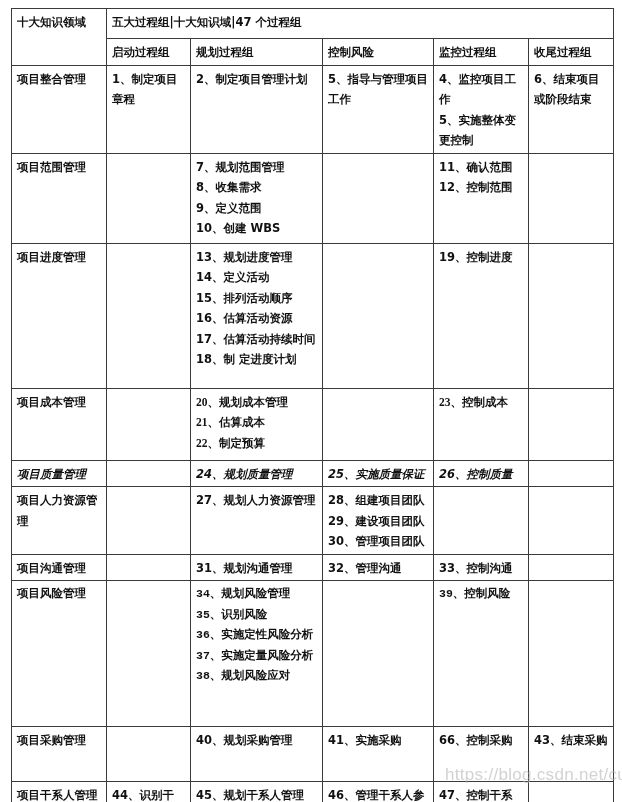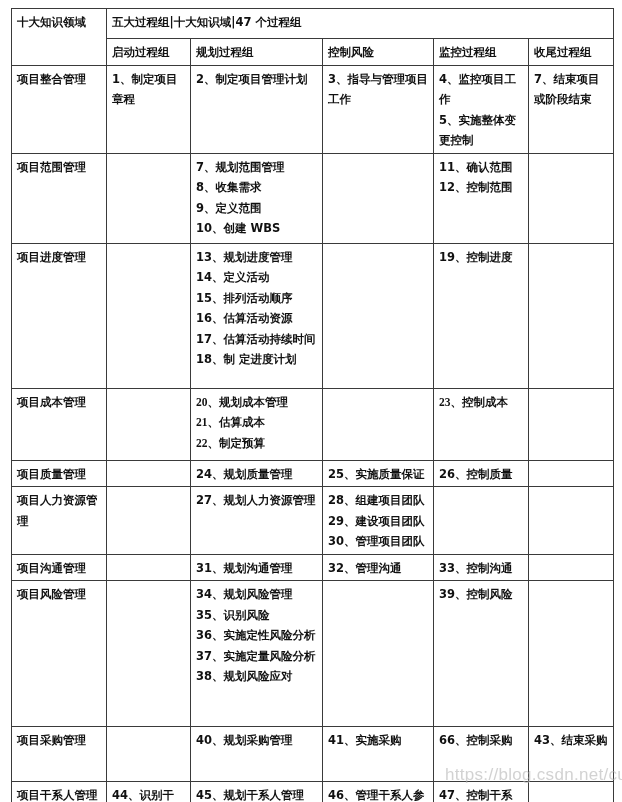--- a/index.html
+++ b/index.html
@@ -57,28 +57,28 @@
   <tbody id="table-body">
       <tr style="height: 83px; margin-left: 47px;">
         <td>项目整合管理</td>
         <td>
           <span class="line">1、制定项目章程</span>
         </td>
         <td>
           <span class="line">2、制定项目管理计划</span>
         </td>
         <td>
-          <span class="line">3、指导与管理项目工作</span>
+          <span class="line">5、指导与管理项目工作</span>
         </td>
         <td>
           <span class="line">4、监控项目工作</span>
           <span class="line">5、实施整体变更控制</span>
         </td>
         <td>
-          <span class="line">7、结束项目或阶段结束</span>
+          <span class="line">6、结束项目或阶段结束</span>
         </td>
       </tr>
       <tr style="height: 90px;">
         <td>项目范围管理</td>
         <td></td>
         <td>
           <span class="line">7、规划范围管理</span>
           <span class="line">8、收集需求</span>
           <span class="line">9、定义范围</span>
           <span class="line">10、创建 WBS</span>
@@ -114,21 +114,21 @@
           <span class="line">20、规划成本管理</span>
           <span class="line">21、估算成本</span>
           <span class="line">22、制定预算</span>
         </td>
         <td></td>
         <td>
           <span class="line">23、控制成本</span>
         </td>
         <td></td>
       </tr>
-      <tr style="height: 25px;">
+      <tr style="height: 25px; font-style: italic;">
         <td>项目质量管理</td>
         <td></td>
         <td>
           <span class="line">24、规划质量管理</span>
         </td>
         <td>
           <span class="line">25、实施质量保证</span>
         </td>
         <td>
           <span class="line">26、控制质量</span>
@@ -156,21 +156,21 @@
           <span class="line">31、规划沟通管理</span>
         </td>
         <td>
           <span class="line">32、管理沟通</span>
         </td>
         <td>
           <span class="line">33、控制沟通</span>
         </td>
         <td></td>
       </tr>
-      <tr style="height: 146px;">
+      <tr style="height: 146px; font-family: Liberation Mono, monospace;">
         <td>项目风险管理</td>
         <td></td>
         <td>
           <span class="line">34、规划风险管理</span>
           <span class="line">35、识别风险</span>
           <span class="line">36、实施定性风险分析</span>
           <span class="line">37、实施定量风险分析</span>
           <span class="line">38、规划风险应对</span>
         </td>
         <td></td>

